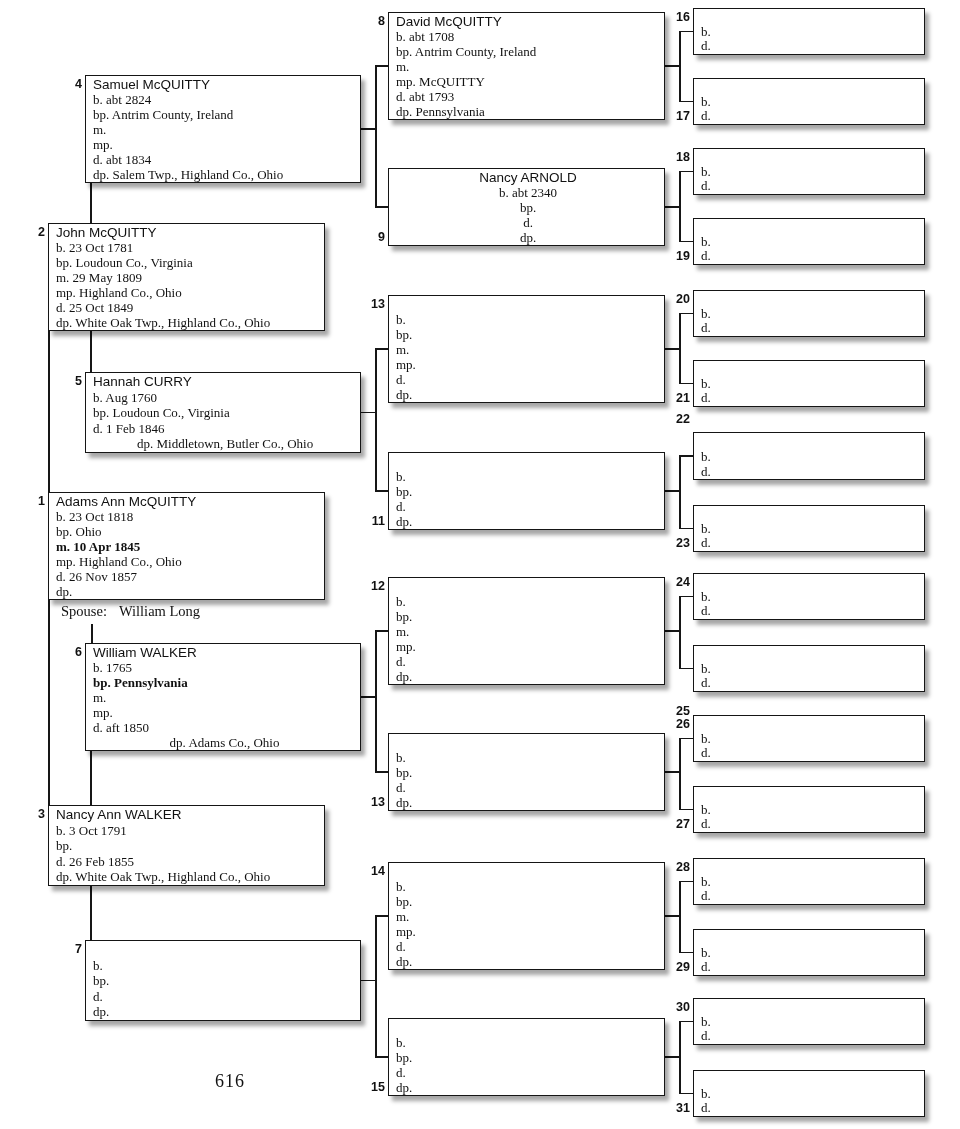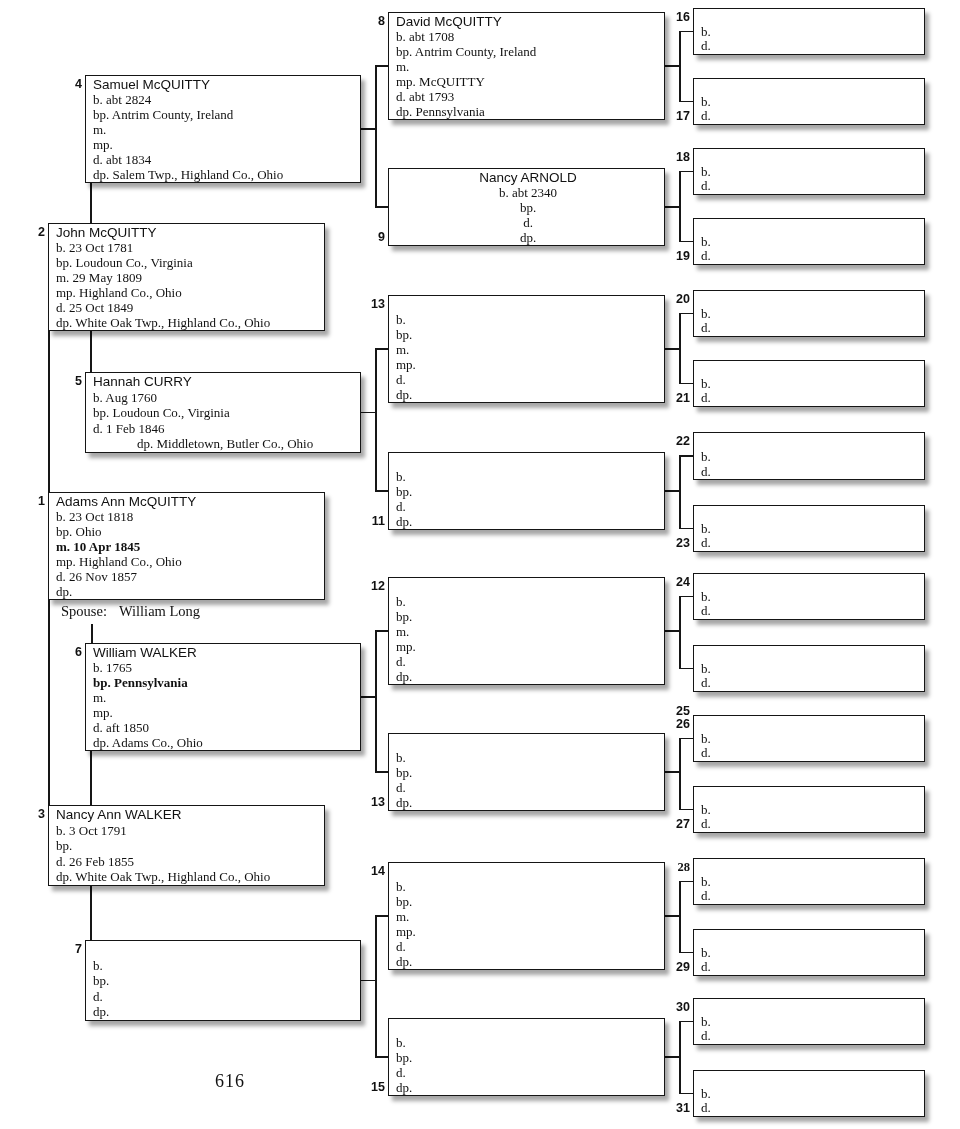--- a/index.html
+++ b/index.html
@@ -125,21 +125,21 @@
         <div class="pfield" style="line-height: 15.6px; height: 15.6px; margin-left: 44px;">dp. Middletown, Butler Co., Ohio</div>
       </div>
       <span class="bnum" style="left: 52px; top: 374px;">5</span>
       <div class="pbox" style="left: 85px; top: 643px; width: 276px; height: 108px;">
         <div class="pname" style="line-height: 15px; height: 15px;">William WALKER</div>
         <div class="pfield" style="line-height: 15px; height: 15px;">b. 1765</div>
         <div class="pfield" style="line-height: 15px; height: 15px; font-weight: bold;">bp. Pennsylvania</div>
         <div class="pfield" style="line-height: 15px; height: 15px;">m.</div>
         <div class="pfield" style="line-height: 15px; height: 15px;">mp.</div>
         <div class="pfield" style="line-height: 15px; height: 15px;">d. aft 1850</div>
-        <div class="pfield" style="line-height: 15px; height: 15px;">dp. Adams Co., Ohio</div>
+        <div class="pfield" style="line-height: 15px; height: 15px; text-align: center;">dp. Adams Co., Ohio</div>
       </div>
       <span class="bnum" style="left: 52px; top: 645px;">6</span>
       <div class="pbox" style="left: 85px; top: 940px; width: 276px; height: 81px;">
         <div class="pname" style="line-height: 15.6px; height: 15.6px;"></div>
         <div class="pfield" style="line-height: 15.6px; height: 15.6px;">b.</div>
         <div class="pfield" style="line-height: 15.6px; height: 15.6px;">bp.</div>
         <div class="pfield" style="line-height: 15.6px; height: 15.6px;">d.</div>
         <div class="pfield" style="line-height: 15.6px; height: 15.6px;">dp.</div>
       </div>
       <span class="bnum" style="left: 52px; top: 942px;">7</span>
@@ -249,21 +249,21 @@
         <div class="pname" style="line-height: 14.6667px; height: 14.6667px;"></div>
         <div class="pfield" style="line-height: 14.6667px; height: 14.6667px;">b.</div>
         <div class="pfield" style="line-height: 14.6667px; height: 14.6667px;">d.</div>
       </div>
       <span class="bnum" style="left: 660px; top: 391px;">21</span>
       <div class="pbox" style="left: 693px; top: 432px; width: 232px; height: 48px;">
         <div class="pname" style="line-height: 15px; height: 15px;"></div>
         <div class="pfield" style="line-height: 15px; height: 15px;">b.</div>
         <div class="pfield" style="line-height: 15px; height: 15px;">d.</div>
       </div>
-      <span class="bnum" style="left: 660px; top: 434px;">22</span>
+      <span class="bnum" style="left: 660px; top: 412px;">22</span>
       <div class="pbox" style="left: 693px; top: 505px; width: 232px; height: 47px;">
         <div class="pname" style="line-height: 14.6667px; height: 14.6667px;"></div>
         <div class="pfield" style="line-height: 14.6667px; height: 14.6667px;">b.</div>
         <div class="pfield" style="line-height: 14.6667px; height: 14.6667px;">d.</div>
       </div>
       <span class="bnum" style="left: 660px; top: 536px;">23</span>
       <div class="pbox" style="left: 693px; top: 573px; width: 232px; height: 47px;">
         <div class="pname" style="line-height: 14.6667px; height: 14.6667px;"></div>
         <div class="pfield" style="line-height: 14.6667px; height: 14.6667px;">b.</div>
         <div class="pfield" style="line-height: 14.6667px; height: 14.6667px;">d.</div>
@@ -285,21 +285,21 @@
         <div class="pname" style="line-height: 14.6667px; height: 14.6667px;"></div>
         <div class="pfield" style="line-height: 14.6667px; height: 14.6667px;">b.</div>
         <div class="pfield" style="line-height: 14.6667px; height: 14.6667px;">d.</div>
       </div>
       <span class="bnum" style="left: 660px; top: 817px;">27</span>
       <div class="pbox" style="left: 693px; top: 858px; width: 232px; height: 47px;">
         <div class="pname" style="line-height: 14.6667px; height: 14.6667px;"></div>
         <div class="pfield" style="line-height: 14.6667px; height: 14.6667px;">b.</div>
         <div class="pfield" style="line-height: 14.6667px; height: 14.6667px;">d.</div>
       </div>
-      <span class="bnum" style="left: 660px; top: 860px; font-family: Liberation Serif, serif;">28</span>
+      <span class="bnum" style="left: 660px; top: 860px;">28</span>
       <div class="pbox" style="left: 693px; top: 929px; width: 232px; height: 47px;">
         <div class="pname" style="line-height: 14.6667px; height: 14.6667px;"></div>
         <div class="pfield" style="line-height: 14.6667px; height: 14.6667px;">b.</div>
         <div class="pfield" style="line-height: 14.6667px; height: 14.6667px;">d.</div>
       </div>
       <span class="bnum" style="left: 660px; top: 960px;">29</span>
       <div class="pbox" style="left: 693px; top: 998px; width: 232px; height: 47px;">
         <div class="pname" style="line-height: 14.6667px; height: 14.6667px;"></div>
         <div class="pfield" style="line-height: 14.6667px; height: 14.6667px;">b.</div>
         <div class="pfield" style="line-height: 14.6667px; height: 14.6667px;">d.</div>

